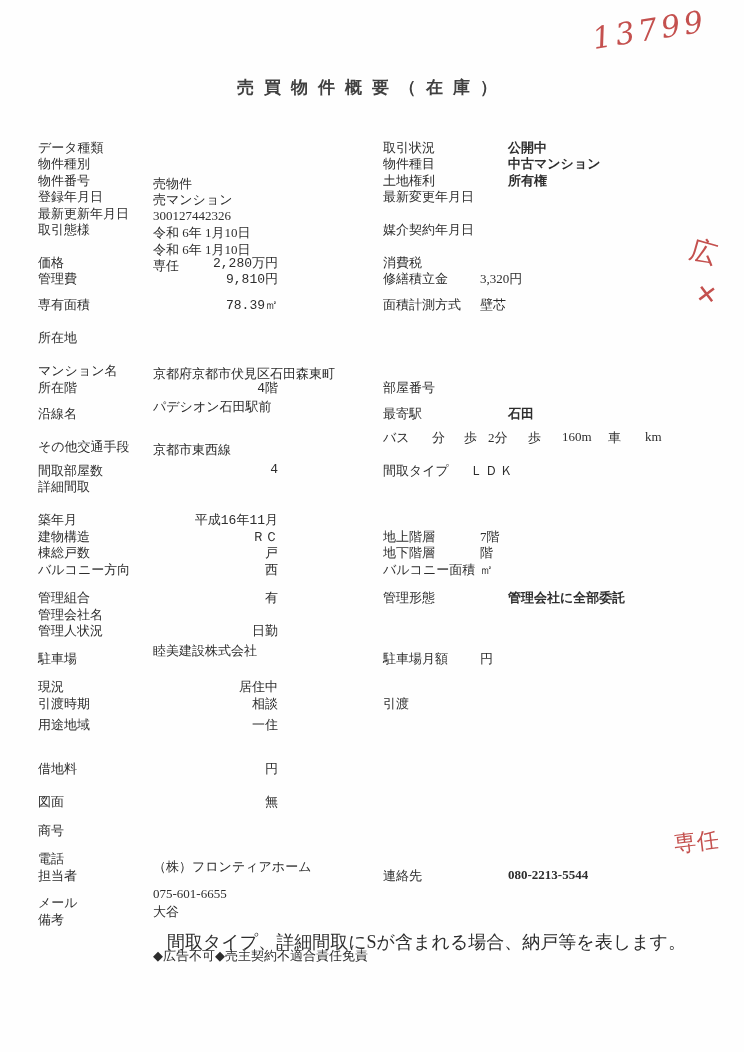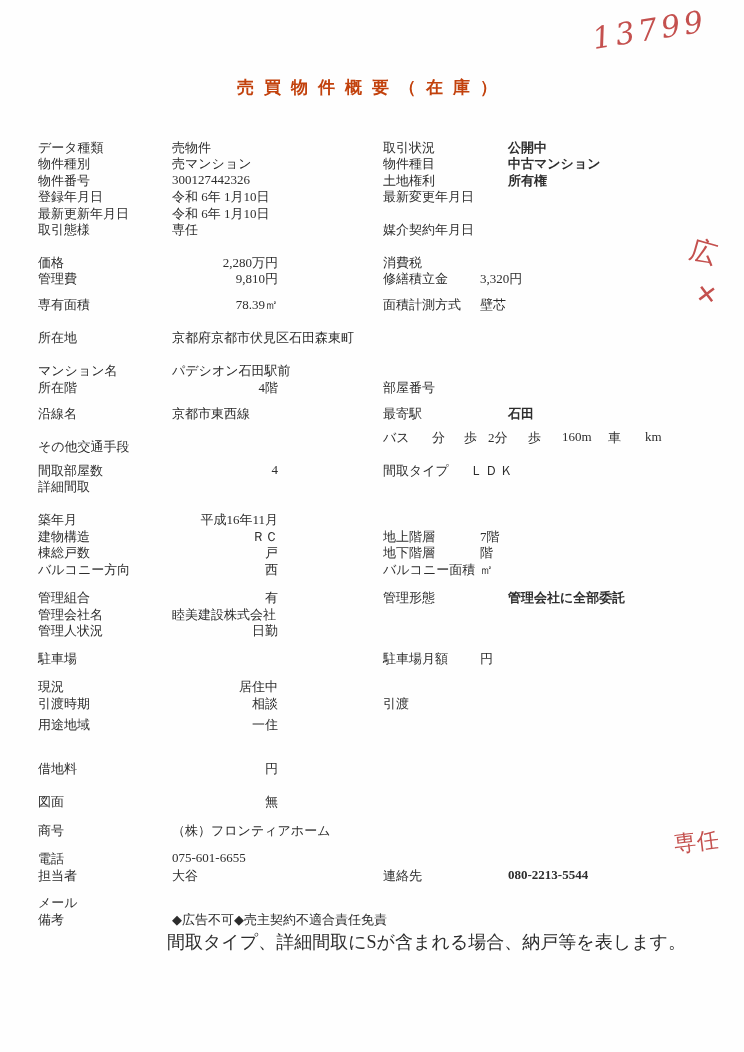--- a/index.html
+++ b/index.html
@@ -11,26 +11,26 @@
     background:#fefefe;
     font-family:"Liberation Serif","DejaVu Serif",serif;
     color:#2d2d2d;
     overflow:hidden;
   }
   .title{
     position:absolute;top:76px;left:0;right:0;
     text-align:center;
     font-size:17px;font-weight:bold;
     letter-spacing:10px;
-    color:#c2410c;
+    color:#404040;
   }
   .row{position:absolute;left:0;width:744px;height:17px;font-size:13px;}
   .l1{position:absolute;left:38px;white-space:nowrap;}
-  .v1{position:absolute;left:172px;white-space:nowrap;}
-  .v1r{position:absolute;left:165px;width:113px;text-align:right;white-space:nowrap;}
+  .v1{position:absolute;left:153px;white-space:nowrap;margin-top:36px;}
+  .v1r{position:absolute;left:165px;width:113px;text-align:right;white-space:nowrap;font-family:Liberation Mono, monospace;}
   .l2{position:absolute;left:383px;white-space:nowrap;}
   .v2{position:absolute;left:508px;white-space:nowrap;font-weight:bold;}
   .v2l{position:absolute;left:470px;white-space:nowrap;letter-spacing:2px;}
   .v2r{position:absolute;left:480px;width:136px;text-align:left;white-space:nowrap;}
   .seg{position:absolute;white-space:nowrap;margin-top:8px;}
   .footer-note{
     position:absolute;top:930px;right:58px;
     font-size:18px;white-space:nowrap;color:#2d2d2d;
   }
   .ink{position:absolute;color:#c4504e;font-family:"DejaVu Serif",serif;white-space:nowrap;}

